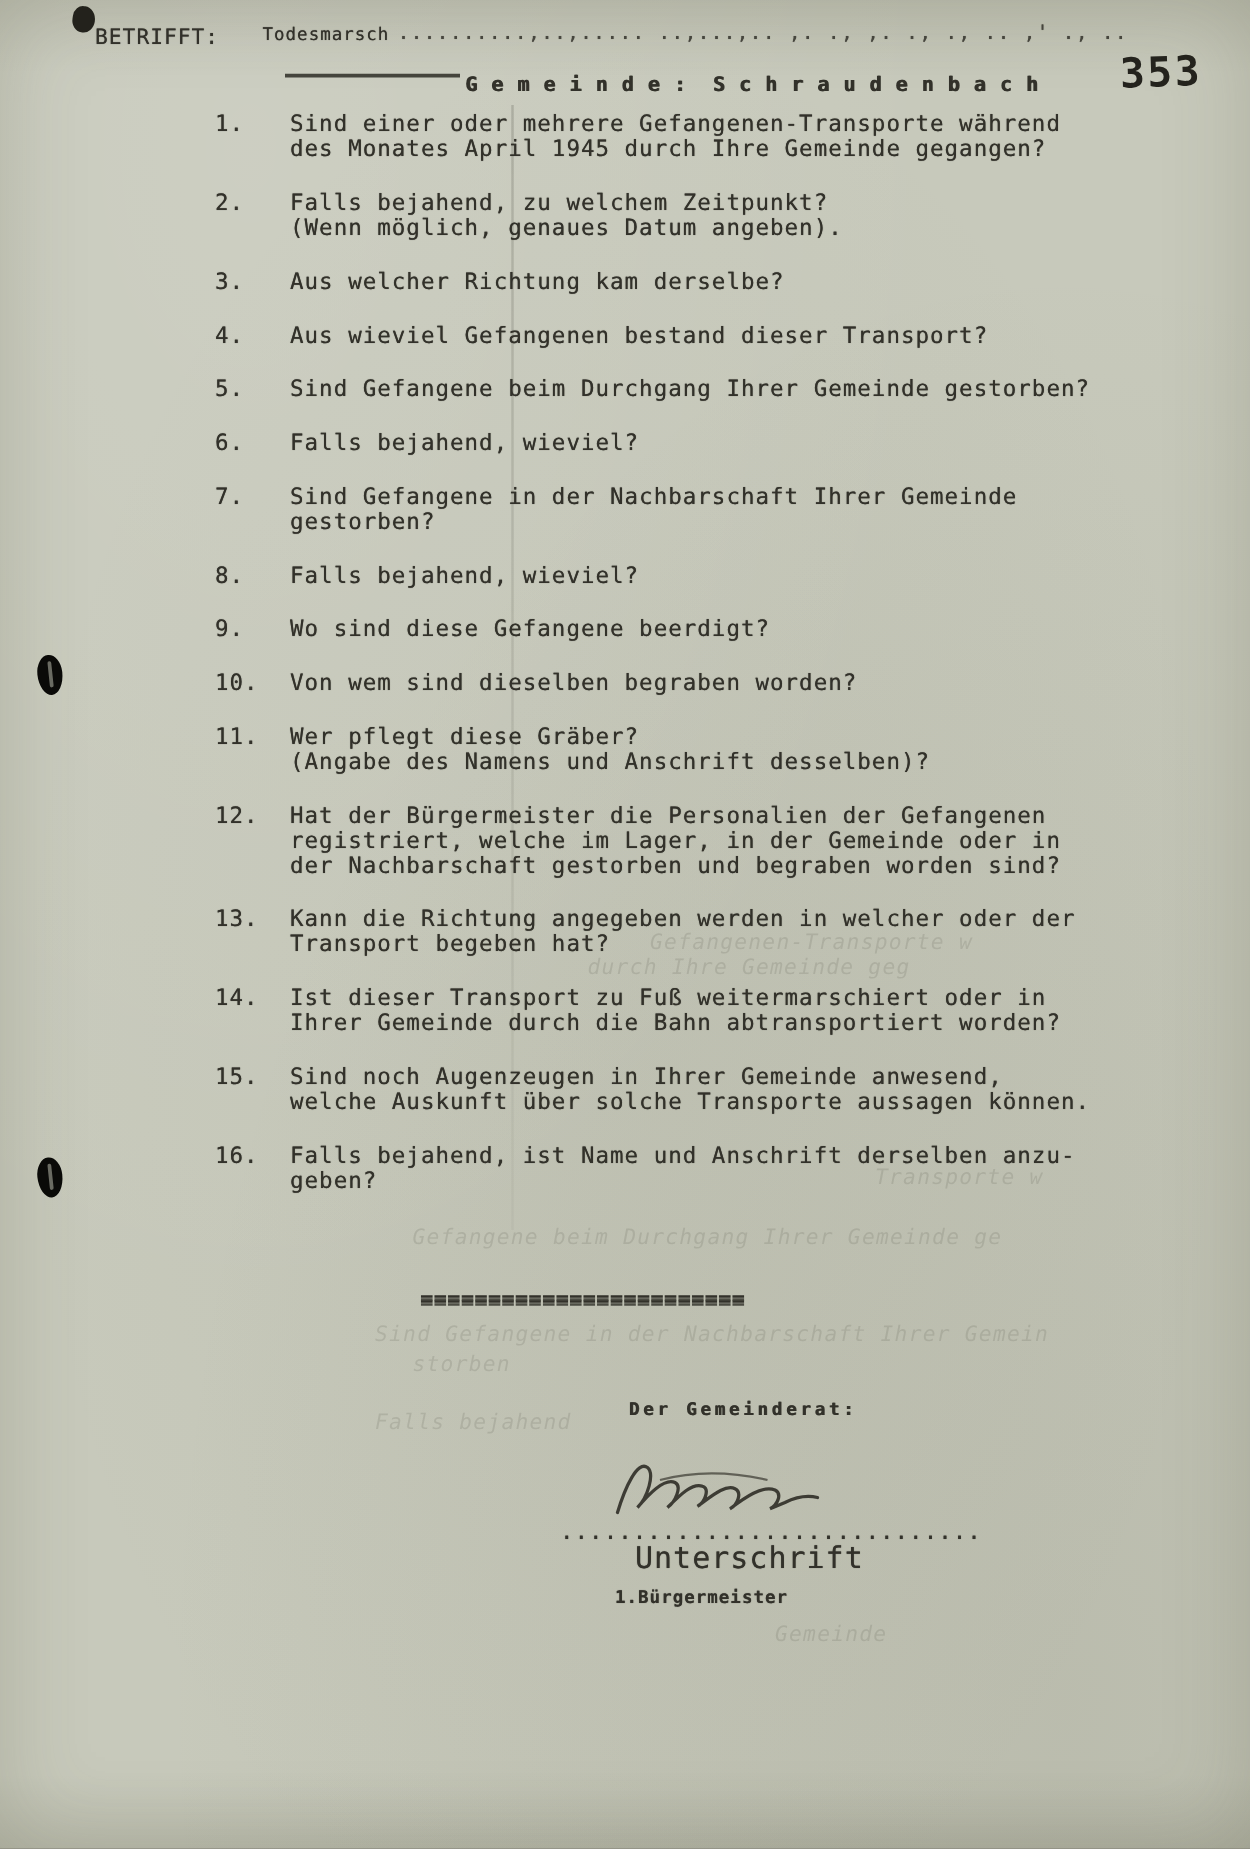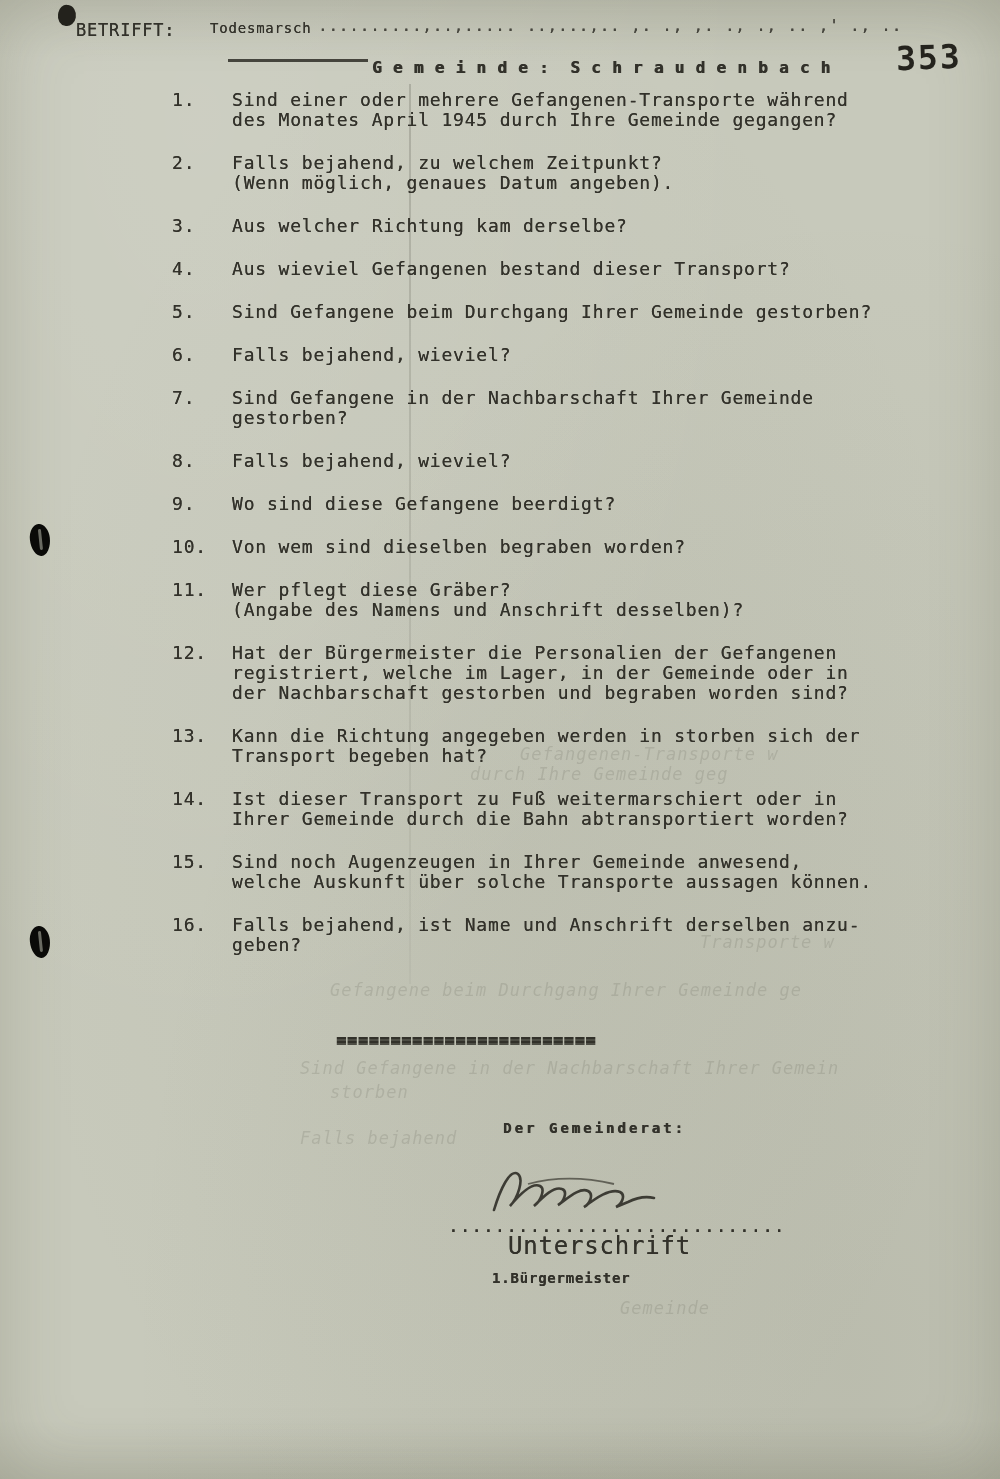--- a/index.html
+++ b/index.html
@@ -153,21 +153,21 @@
 (Angabe des Namens und Anschrift desselben)?</span>
     </div>
     <div class="q">
       <span class="qnum">12.</span>
       <span class="qtext">Hat der Bürgermeister die Personalien der Gefangenen
 registriert, welche im Lager, in der Gemeinde oder in
 der Nachbarschaft gestorben und begraben worden sind?</span>
     </div>
     <div class="q">
       <span class="qnum">13.</span>
-      <span class="qtext">Kann die Richtung angegeben werden in storben sich der
+      <span class="qtext">Kann die Richtung angegeben werden in welcher oder der
 Transport begeben hat?</span>
     </div>
     <div class="q">
       <span class="qnum">14.</span>
       <span class="qtext">Ist dieser Transport zu Fuß weitermarschiert oder in
 Ihrer Gemeinde durch die Bahn abtransportiert worden?</span>
     </div>
     <div class="q">
       <span class="qnum">15.</span>
       <span class="qtext">Sind noch Augenzeugen in Ihrer Gemeinde anwesend,

